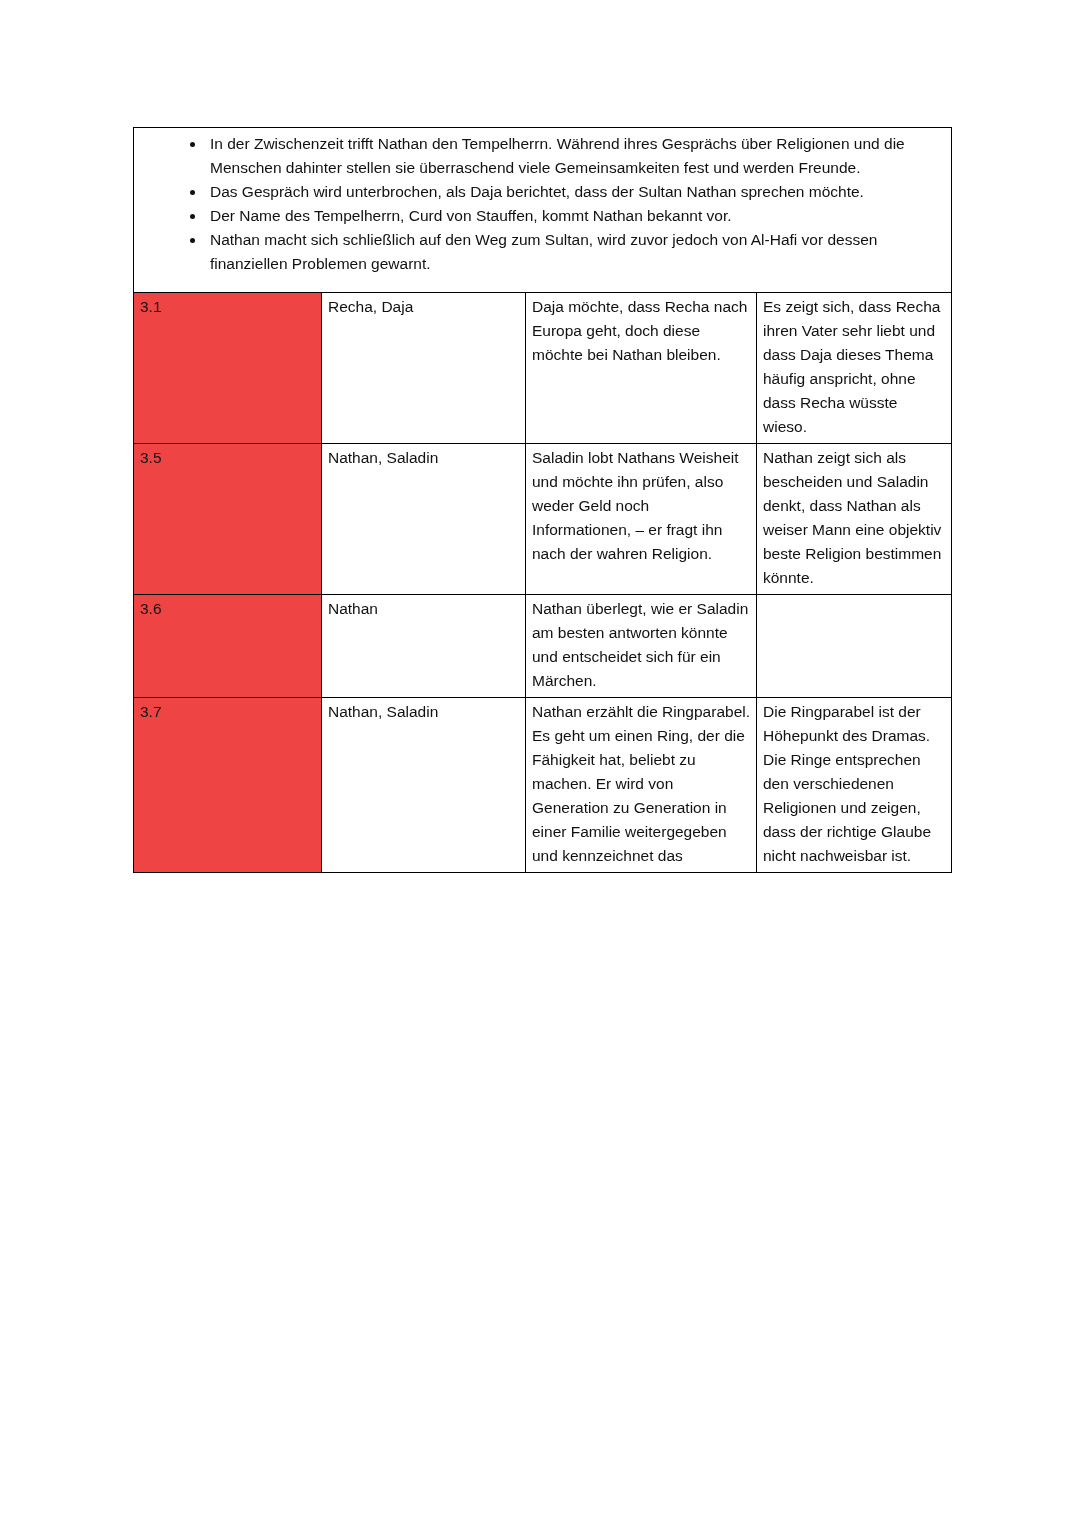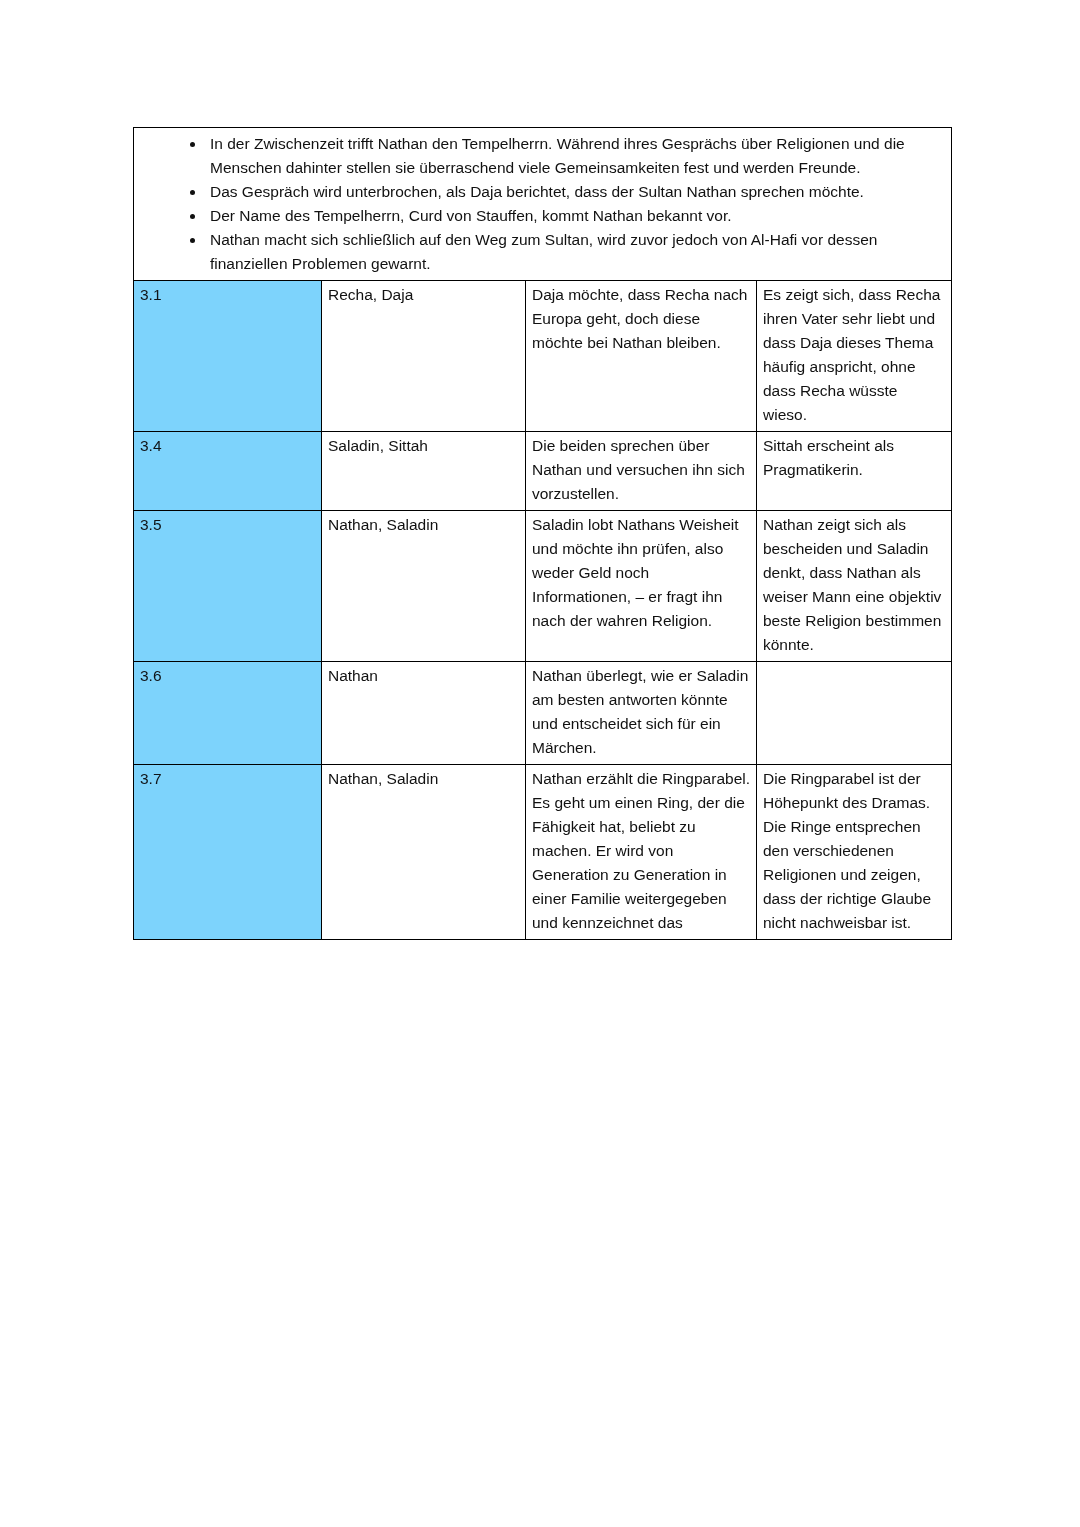--- a/index.html
+++ b/index.html
@@ -33,28 +33,28 @@
   table.scene-table col.c3 { width: 231px; }
   table.scene-table col.c4 { width: 195px; }
   table.scene-table td {
     border: 1px solid #000000;
     vertical-align: top;
     padding: 2px 6px 4px 6px;
   }
   td.intro-cell ul {
     list-style: disc outside;
     padding-left: 66px;
-    margin: 2px 0 0 0;
+    margin: 2px 0 12px 0;
   }
   td.intro-cell li {
     padding-left: 4px;
     margin: 0;
   }
   td.scene-cell {
-    background: #7dd3fc;
+    background: #ef4444;
     color: #101418;
   }
   td.pre {
     white-space: pre-line;
   }
 </style>
 </head>
 <body>
 
 <div class="page">
@@ -81,26 +81,20 @@
 
       <tr>
         <td class="scene-cell">3.1</td>
         <td>Recha, Daja</td>
         <td class="pre">Daja möchte, dass Recha nach Europa geht, doch diese möchte bei Nathan bleiben.</td>
         <td>Es zeigt sich, dass Recha ihren Vater sehr liebt und dass Daja dieses Thema häufig anspricht, ohne dass Recha wüsste wieso.</td>
       </tr>
 
 
 
-      <tr>
-        <td class="scene-cell">3.4</td>
-        <td>Saladin, Sittah</td>
-        <td class="pre">Die beiden sprechen über Nathan und versuchen ihn sich vorzustellen.</td>
-        <td>Sittah erscheint als Pragmatikerin.</td>
-      </tr>
 
       <tr>
         <td class="scene-cell">3.5</td>
         <td>Nathan, Saladin</td>
         <td class="pre">Saladin lobt Nathans Weisheit und möchte ihn prüfen, also weder Geld noch Informationen, – er fragt ihn nach der wahren Religion.</td>
         <td>Nathan zeigt sich als bescheiden und Saladin denkt, dass Nathan als weiser Mann eine objektiv beste Religion bestimmen könnte.</td>
       </tr>
 
       <tr>
         <td class="scene-cell">3.6</td>

